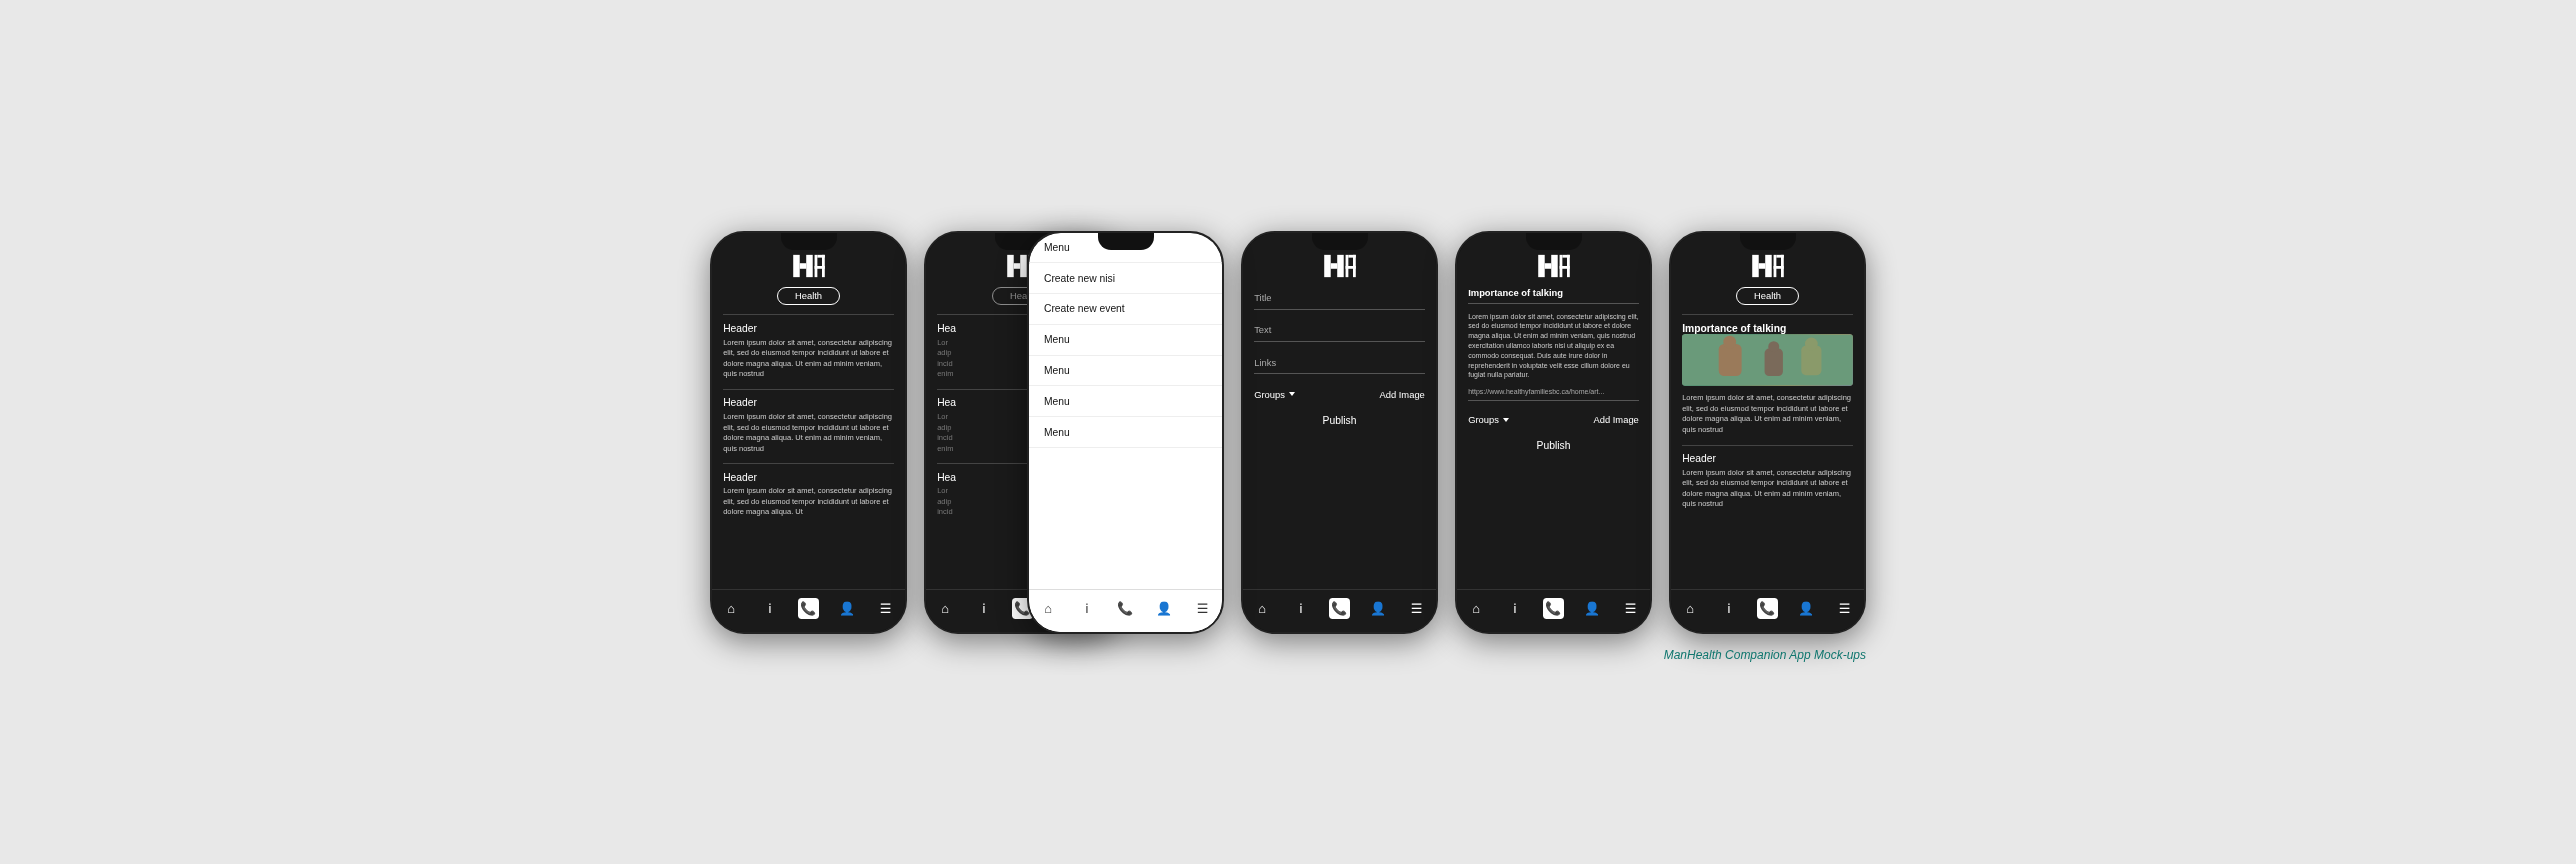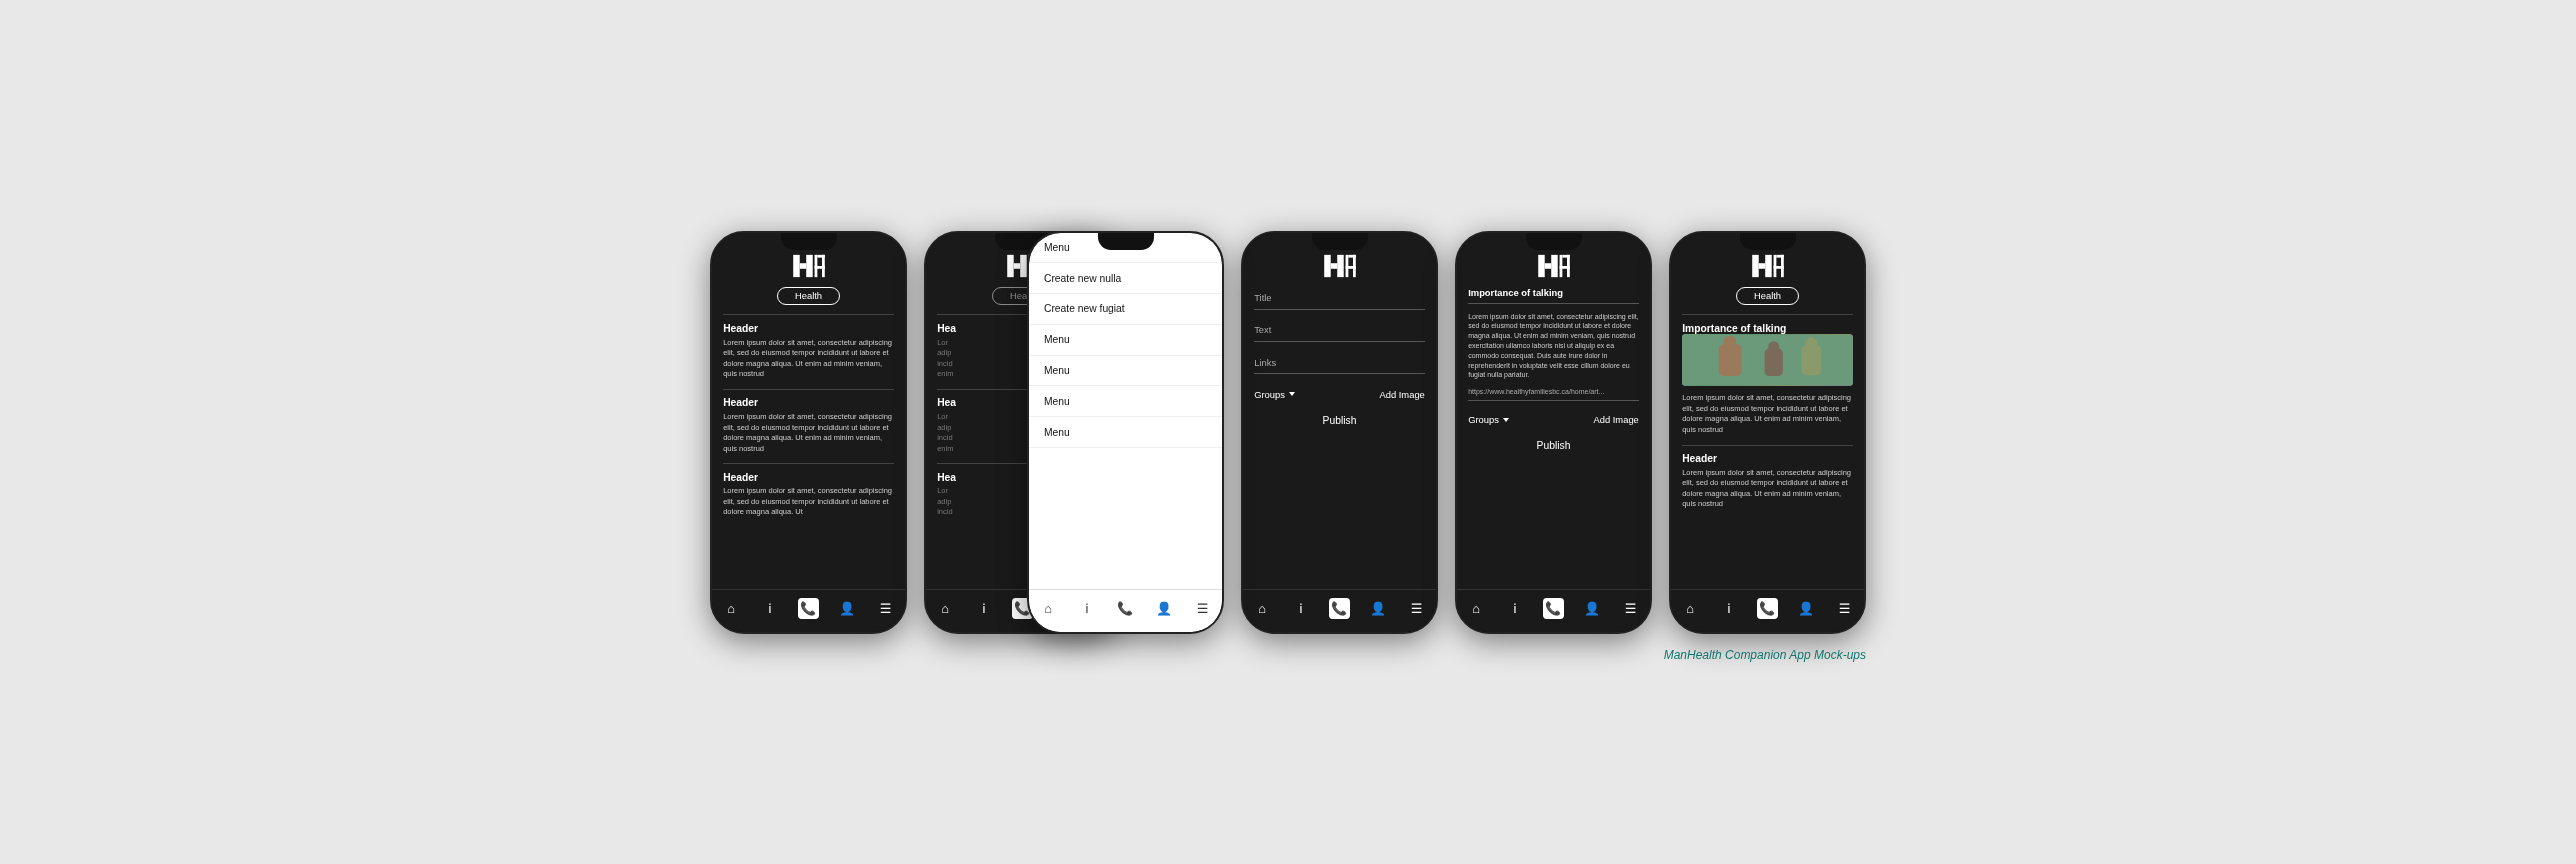--- a/index.html
+++ b/index.html
@@ -101,21 +101,21 @@
 
     
     .phone-content {
       flex: 1;
       overflow: hidden;
       padding: 0 11.2px;
     }
 
     .content-header {
       font-size: 10.3px;
-      font-weight: bold;
+      font-weight: normal;
       color: #fff;
       margin-bottom: 3.7px;
     }
 
     .content-body {
       font-size: 7.5px;
       color: #ccc;
       line-height: 1.4;
       margin-bottom: 9.4px;
     }
@@ -392,22 +392,22 @@
           <div class="nav-icon active">📞</div>
           <div class="nav-icon">👤</div>
           <div class="nav-icon">☰</div>
         </div>
       </div>
     </div>
 
     <div class="phone" style="width:197px;height:403px;z-index:2;position:relative;">
       <div class="phone-inner white-bg">
         <div class="menu-item">Menu</div>
-        <div class="menu-item">Create new nulla</div>
-        <div class="menu-item">Create new fugiat</div>
+        <div class="menu-item">Create new nisi</div>
+        <div class="menu-item">Create new event</div>
         <div class="menu-item">Menu</div>
         <div class="menu-item">Menu</div>
         <div class="menu-item">Menu</div>
         <div class="menu-item">Menu</div>
         <div style="flex:1;background:#fff;"></div>
         <div class="bottom-nav-white">
           <div class="nav-icon-dark">⌂</div>
           <div class="nav-icon-dark">ℹ</div>
           <div class="nav-icon-dark">📞</div>
           <div class="nav-icon-dark">👤</div>

